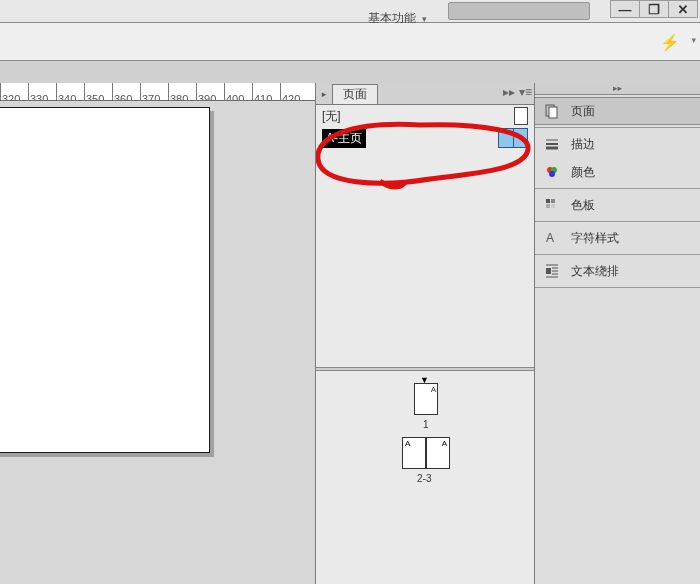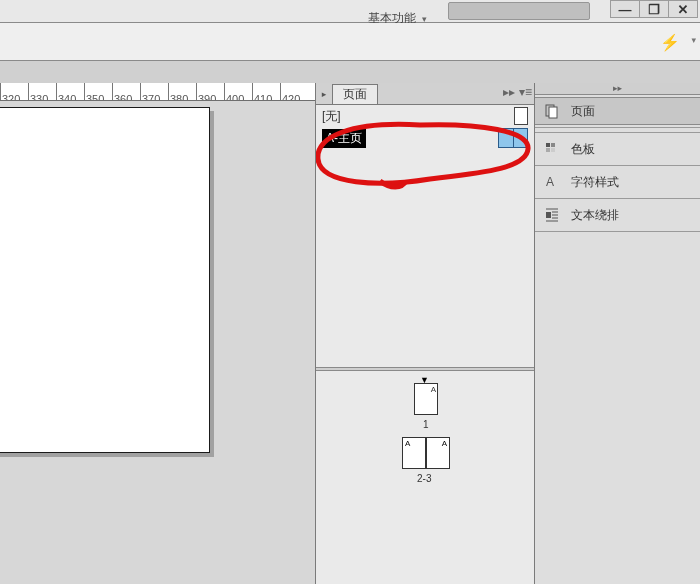--- a/index.html
+++ b/index.html
@@ -190,20 +190,40 @@
           <span class="ico">
             <svg viewBox="0 0 16 16">
               <rect x="2" y="2" width="8" height="11" fill="none" stroke="#555"></rect>
               <rect x="5" y="4" width="8" height="11" fill="#fff" stroke="#555"></rect>
             </svg>
           </span>
           <span>页面</span>
         </div>
       </div>
       <div class="dock-group">
+        <div class="dock-item">
+          <span class="ico">
+            <svg viewBox="0 0 16 16">
+              <line x1="2" y1="4" x2="14" y2="4" stroke="#555" stroke-width="1"></line>
+              <line x1="2" y1="8" x2="14" y2="8" stroke="#555" stroke-width="2"></line>
+              <line x1="2" y1="12" x2="14" y2="12" stroke="#555" stroke-width="3"></line>
+            </svg>
+          </span>
+          <span>描边</span>
+        </div>
+        <div class="dock-item">
+          <span class="ico">
+            <svg viewBox="0 0 16 16">
+              <circle cx="6" cy="6" r="3" fill="#d33"></circle>
+              <circle cx="10" cy="6" r="3" fill="#3a3"></circle>
+              <circle cx="8" cy="10" r="3" fill="#33d"></circle>
+            </svg>
+          </span>
+          <span>颜色</span>
+        </div>
       </div>
       <div class="dock-group">
         <div class="dock-item">
           <span class="ico">
             <svg viewBox="0 0 16 16">
               <rect x="2" y="2" width="4" height="4" fill="#555"></rect>
               <rect x="7" y="2" width="4" height="4" fill="#888"></rect>
               <rect x="2" y="7" width="4" height="4" fill="#aaa"></rect>
               <rect x="7" y="7" width="4" height="4" fill="#ccc"></rect>
             </svg>

